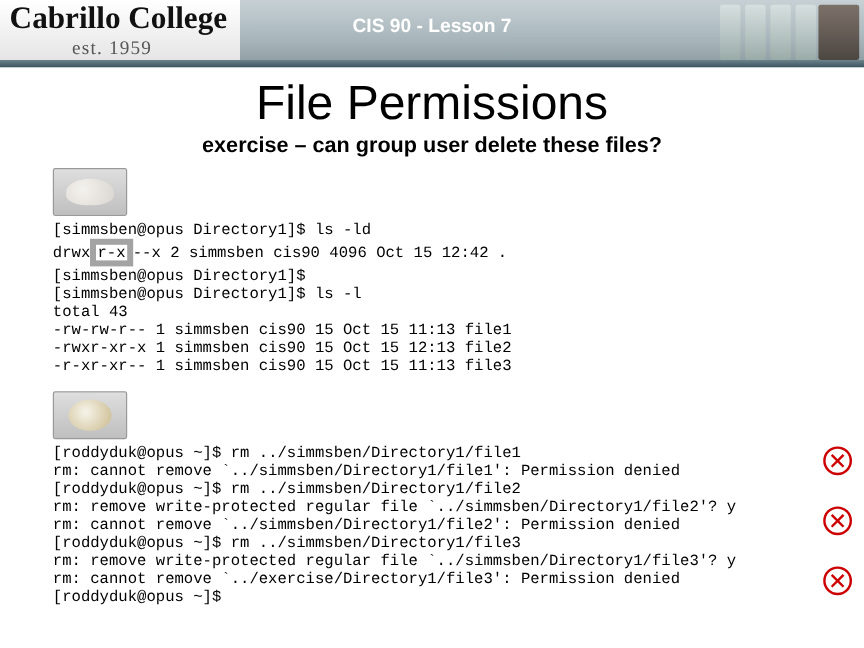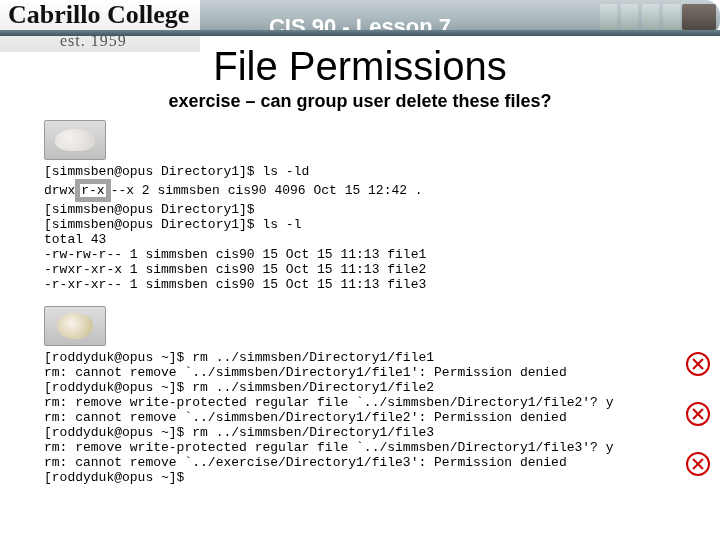--- a/index.html
+++ b/index.html
@@ -1,21 +1,21 @@
 <!DOCTYPE html>
 <html><head>
 <meta charset="utf-8">
 <style>
   html,body{margin:0;padding:0;width:720px;height:540px;background:#fff;font-family:Arial,Helvetica,sans-serif;color:#000;overflow:hidden}
-  .banner{position:relative;height:36px;width:100%;background:linear-gradient(#c7d1d5,#a7b5ba 60%,#8b9aa0);border-radius:15px;}
+  .banner{position:relative;height:56px;width:100%;background:linear-gradient(#c7d1d5,#a7b5ba 60%,#8b9aa0);}
   .banner::after{content:"";position:absolute;left:0;right:0;bottom:0;height:6px;background:linear-gradient(#6c838c,#3c5560)}
   .logo-block{position:absolute;left:0;top:0;width:200px;height:52px;background:linear-gradient(#ffffff,#e4e4e4);}
   .logo-block .cursive{font-family:"Brush Script MT",cursive;font-size:26px;font-weight:bold;color:#111;position:absolute;left:8px;top:0}
   .logo-block .est{font-family:Georgia,serif;font-size:16px;color:#555;position:absolute;left:60px;top:32px;letter-spacing:1px}
-  .banner-title{position:absolute;left:0;right:0;top:14px;text-align:center;font-weight:bold;font-size:22px;color:#fff;font-family:Verdana,Arial,sans-serif}
+  .banner-title{position:absolute;left:0;right:0;top:14px;text-align:center;font-weight:bold;font-size:16px;color:#fff;font-family:Verdana,Arial,sans-serif}
   .pillars{position:absolute;right:40px;top:4px;bottom:6px;width:80px;display:flex;gap:4px;opacity:.6}
   .pillars span{flex:1;background:linear-gradient(#e4ece9,#9fb2a9);border-radius:2px}
   .people{position:absolute;right:4px;top:4px;bottom:6px;width:34px;background:linear-gradient(#6a5a4f,#3b3028);opacity:.8;border-radius:2px}
   h1.title{margin:8px 0 0 0;text-align:center;font-family:Verdana,Arial,sans-serif;font-weight:400;font-size:40px}
   .subtitle{margin:2px 0 8px 0;text-align:center;font-family:Verdana,Arial,sans-serif;font-weight:bold;font-size:18px}
   .content{padding:0 28px 0 44px;position:relative}
   .avatar{width:60px;height:38px;background:linear-gradient(#dedede,#bfbfbf);border:1px solid #999;border-radius:2px;margin-bottom:4px;position:relative;overflow:hidden}
   .avatar.dog1::before{content:"";position:absolute;left:10px;top:8px;width:40px;height:22px;border-radius:50% 50% 40% 40%;background:radial-gradient(circle at 35% 40%,#f4f2ee,#d9d5cf)}
   .avatar.dog2::before{content:"";position:absolute;left:12px;top:6px;width:36px;height:26px;border-radius:50%;background:radial-gradient(circle at 40% 40%,#f6f3e9,#c9b98b)}
   pre.term{font-family:"Courier New",Courier,monospace;font-size:13px;line-height:15px;margin:0 0 14px 0;white-space:pre}
@@ -49,21 +49,21 @@
 
 <div class="content">
 
   <div class="avatar dog1"></div>
   <pre class="term"><span>[simmsben@opus Directory1]$ </span><span>ls -ld</span>
 <span>drwx</span><span class="box">r-x</span><span>--x 2 simmsben cis90 4096 Oct 15 12:42 .</span>
 <span>[simmsben@opus Directory1]$</span>
 <span>[simmsben@opus Directory1]$ </span><span>ls -l</span>
 <span>total 43</span>
 <span>-rw-rw-r-- 1 simmsben cis90 15 Oct 15 11:13 file1</span>
-<span>-rwxr-xr-x 1 simmsben cis90 15 Oct 15 11:13 file2</span>
+<span>-rwxr-xr-x 1 simmsben cis90 15 Oct 15 12:13 file2</span>
 <span>-r-xr-xr-- 1 simmsben cis90 15 Oct 15 11:13 file3</span></pre>
 
   <div class="avatar dog2"></div>
   <pre class="term"><span>[roddyduk@opus ~]$ </span><span>rm ../simmsben/Directory1/file1</span>
 <span>rm: cannot remove `../simmsben/Directory1/file1': Permission denied</span>
 <span>[roddyduk@opus ~]$ </span><span>rm ../simmsben/Directory1/file2</span>
 <span>rm: remove write-protected regular file `../simmsben/Directory1/file2'? y</span>
 <span>rm: cannot remove `../simmsben/Directory1/file2': Permission denied</span>
 <span>[roddyduk@opus ~]$ </span><span>rm ../simmsben/Directory1/file3</span>
 <span>rm: remove write-protected regular file `../simmsben/Directory1/file3'? y</span>

